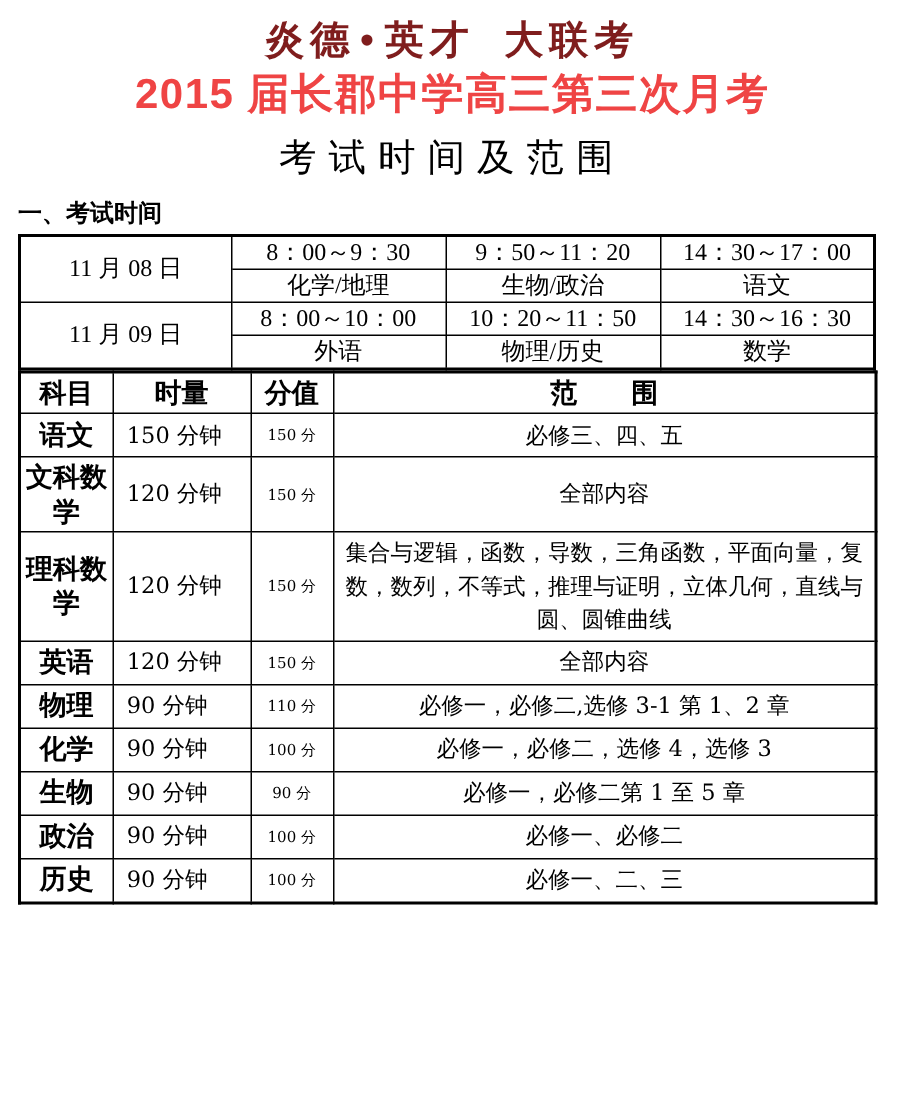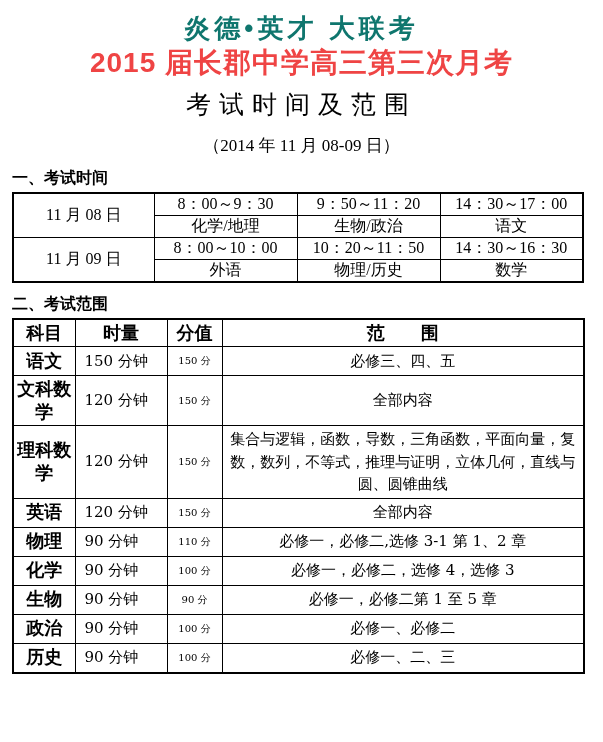--- a/index.html
+++ b/index.html
@@ -15,25 +15,25 @@
     color: #000000;
   }
   .doc {
     padding: 14px 12px 0 12px;
     box-sizing: border-box;
   }
 
   
   .brand-title {
     text-align: center;
-    font-family: Liberation Sans, sans-serif;
+    font-family: Liberation Mono, monospace;
     font-size: 26px;
     font-weight: 600;
     letter-spacing: 4px;
-    color: #0f766e;
+    color: #7f1d1d;
     line-height: 1.15;
   }
   .exam-title {
     text-align: center;
     font-family: "Liberation Sans", sans-serif;
     font-size: 28px;
     font-weight: bold;
     letter-spacing: 1px;
     color: #ef4444;
     margin-top: 3px;
@@ -126,21 +126,20 @@
   }
 </style>
 </head>
 <body>
 
 <div class="doc">
 
   <div class="brand-title">炎德•英才 大联考</div>
   <div class="exam-title">2015 届长郡中学高三第三次月考</div>
   <div class="subtitle">考试时间及范围</div>
-  <div class="dateline">（2014 年 11 月 08-09 日）</div>
 
   <div class="section-heading">一、考试时间</div>
 
   <table class="schedule">
     <colgroup>
       <col style="width:141px">
         <col style="width:143px">
         <col style="width:143px">
         <col style="width:143px">
     </colgroup>
@@ -163,21 +162,20 @@
       <td class="time-cell">14：30～16：30</td>
     </tr>
     <tr>
       <td class="subj-cell">外语</td>
       <td class="subj-cell">物理/历史</td>
       <td class="subj-cell">数学</td>
     </tr>
   </tbody>
     </table>
 
-  <div class="section-heading">二、考试范围</div>
 
   <table class="scope">
     <colgroup>
       <col style="width:62px">
         <col style="width:92px">
         <col style="width:55px">
         <col style="width:362px">
     </colgroup>
     <tbody>
         <tr>

